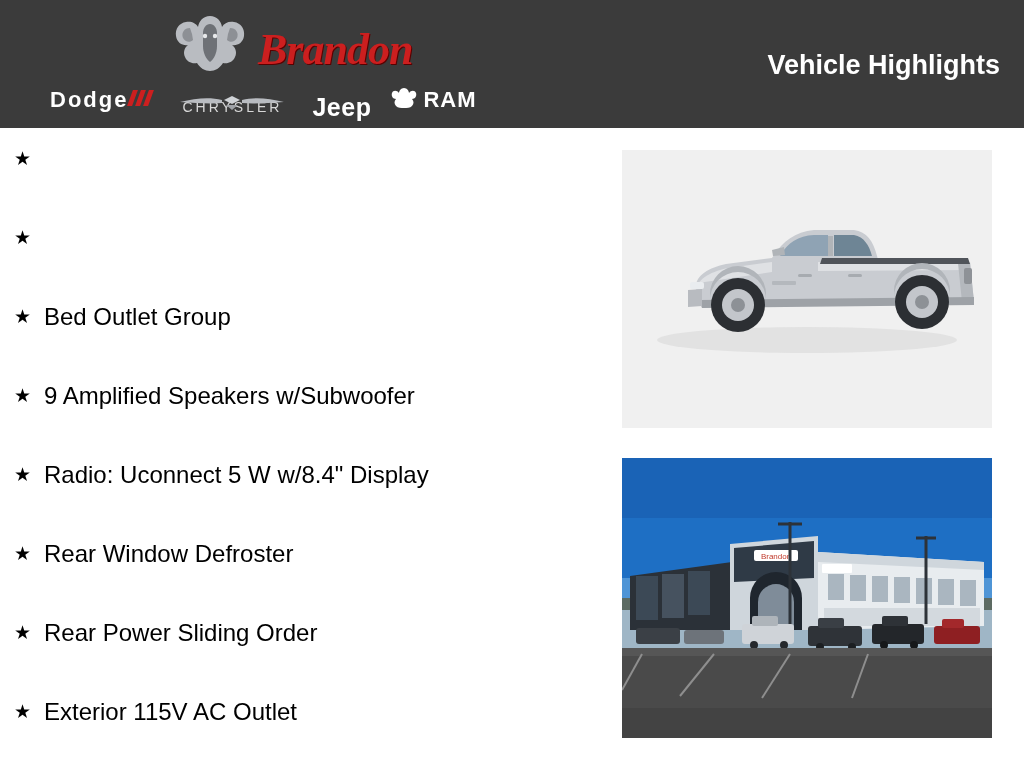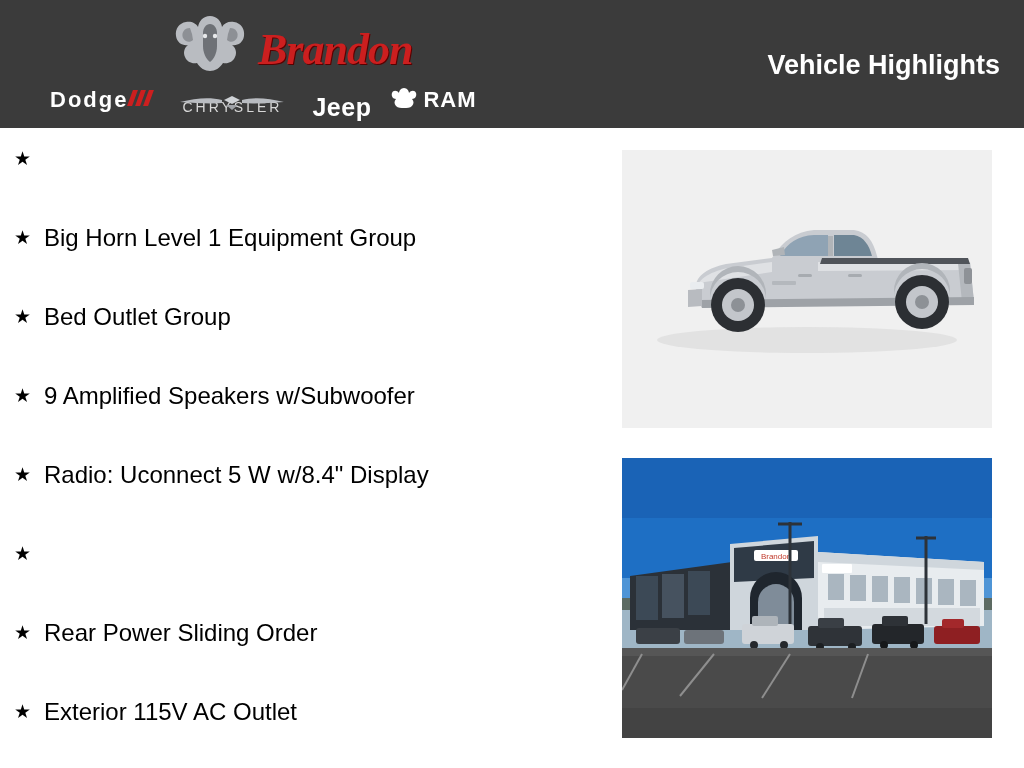--- a/index.html
+++ b/index.html
@@ -256,36 +256,36 @@
 </div>
 
 <div class="content">
 
   <div class="features">
     <div class="feature">
       <span class="bullet">★</span>
     </div>
     <div class="feature">
       <span class="bullet">★</span>
-      <span class="label">Big Horn Level 1 Equipment Group</span>
     </div>
     <div class="feature">
       <span class="bullet">★</span>
       <span class="label">Bed Outlet Group</span>
     </div>
     <div class="feature">
       <span class="bullet">★</span>
       <span class="label">9 Amplified Speakers w/Subwoofer</span>
     </div>
     <div class="feature">
       <span class="bullet">★</span>
       <span class="label">Radio: Uconnect 5 W w/8.4" Display</span>
     </div>
     <div class="feature">
       <span class="bullet">★</span>
+      <span class="label">Rear Window Defroster</span>
     </div>
     <div class="feature">
       <span class="bullet">★</span>
       <span class="label">Rear Power Sliding Order</span>
     </div>
     <div class="feature">
       <span class="bullet">★</span>
       <span class="label">Exterior 115V AC Outlet</span>
     </div>
   </div>

